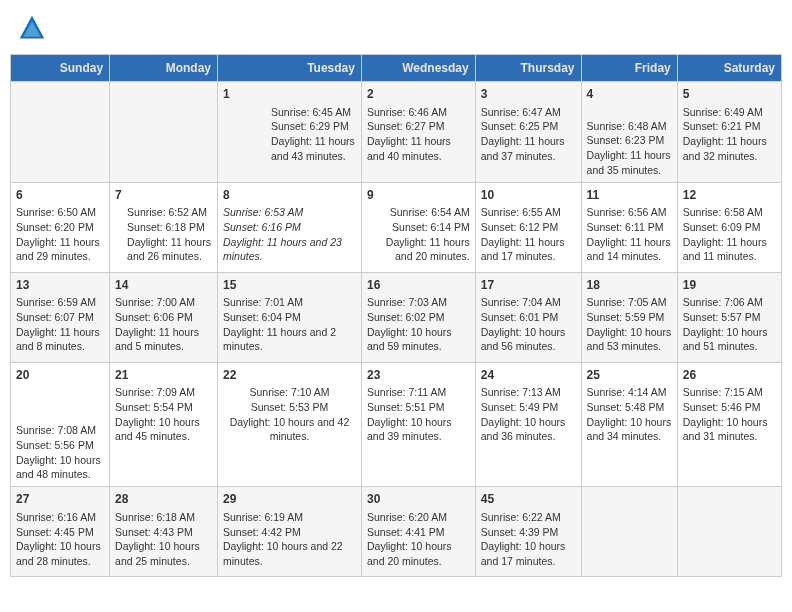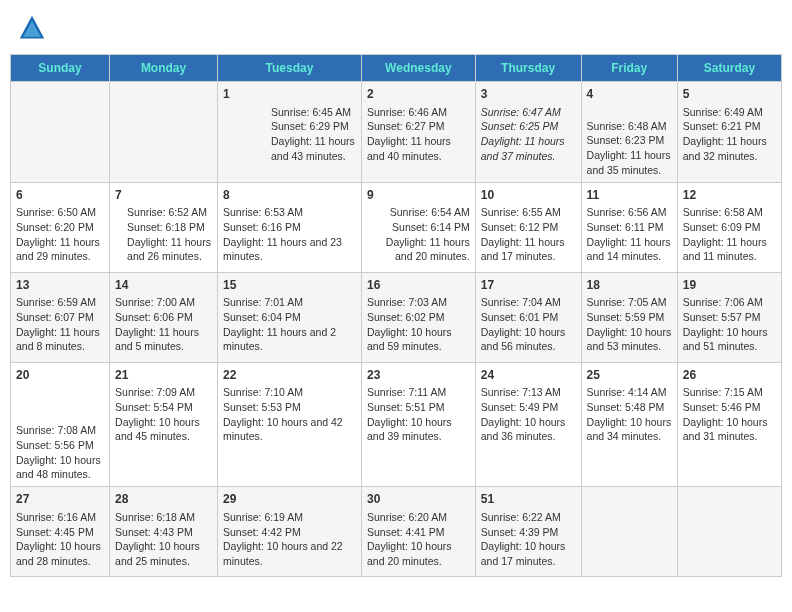--- a/index.html
+++ b/index.html
@@ -46,22 +46,22 @@
       font-size: 15px;
       color: #444;
     }
     table {
       width: 100%;
       border-collapse: collapse;
       font-size: 11px;
     }
     thead tr th {
       background-color: #2e6db4;
-      color: #5eead4;
-      text-align: center;
+      color: #e5e5e5;
+      text-align: right;
       padding: 6px 6px;
       font-size: 12px;
       font-weight: bold;
       border: 1px solid #ccc;
       margin-top: 40px;
     }
     tbody tr td {
       border: 1px solid #ccc;
       vertical-align: top;
       padding: 4px 5px;
@@ -130,21 +130,21 @@
 Daylight: 11 hours and 43 minutes.</div>
         </td>
         <td>
           <span class="day-num">2</span>
           <div class="cell-content" style="white-space: pre-line;">Sunrise: 6:46 AM
 Sunset: 6:27 PM
 Daylight: 11 hours and 40 minutes.</div>
         </td>
         <td>
           <span class="day-num">3</span>
-          <div class="cell-content" style="white-space: pre-line; font-style: italic;">Sunrise: 6:47 AM
+          <div class="cell-content" style="white-space: pre-line;">Sunrise: 6:47 AM
 Sunset: 6:25 PM
 Daylight: 11 hours and 37 minutes.</div>
         </td>
         <td>
           <span class="day-num">4</span>
           <div class="cell-content" style="white-space: pre-line; margin-top: 16px;">Sunrise: 6:48 AM
 Sunset: 6:23 PM
 Daylight: 11 hours and 35 minutes.</div>
         </td>
         <td>
@@ -162,21 +162,21 @@
 Daylight: 11 hours and 29 minutes.</div>
         </td>
         <td>
           <span class="day-num">7</span>
           <div class="cell-content" style="white-space: pre-line; margin-left: 12px;">Sunrise: 6:52 AM
 Sunset: 6:18 PM
 Daylight: 11 hours and 26 minutes.</div>
         </td>
         <td>
           <span class="day-num">8</span>
-          <div class="cell-content" style="white-space: pre-line;">Sunrise: 6:53 AM
+          <div class="cell-content" style="white-space: pre-line; font-style: italic;">Sunrise: 6:53 AM
 Sunset: 6:16 PM
 Daylight: 11 hours and 23 minutes.</div>
         </td>
         <td>
           <span class="day-num">9</span>
           <div class="cell-content" style="white-space: pre-line; text-align: right;">Sunrise: 6:54 AM
 Sunset: 6:14 PM
 Daylight: 11 hours and 20 minutes.</div>
         </td>
         <td>
@@ -250,21 +250,21 @@
 Daylight: 10 hours and 48 minutes.</div>
         </td>
         <td>
           <span class="day-num">21</span>
           <div class="cell-content" style="white-space: pre-line;">Sunrise: 7:09 AM
 Sunset: 5:54 PM
 Daylight: 10 hours and 45 minutes.</div>
         </td>
         <td>
           <span class="day-num">22</span>
-          <div class="cell-content" style="white-space: pre-line;">Sunrise: 7:10 AM
+          <div class="cell-content" style="white-space: pre-line; text-align: center;">Sunrise: 7:10 AM
 Sunset: 5:53 PM
 Daylight: 10 hours and 42 minutes.</div>
         </td>
         <td>
           <span class="day-num">23</span>
           <div class="cell-content" style="white-space: pre-line;">Sunrise: 7:11 AM
 Sunset: 5:51 PM
 Daylight: 10 hours and 39 minutes.</div>
         </td>
         <td>
@@ -305,21 +305,21 @@
 Sunset: 4:42 PM
 Daylight: 10 hours and 22 minutes.</div>
         </td>
         <td>
           <span class="day-num">30</span>
           <div class="cell-content" style="white-space: pre-line;">Sunrise: 6:20 AM
 Sunset: 4:41 PM
 Daylight: 10 hours and 20 minutes.</div>
         </td>
         <td>
-          <span class="day-num">51</span>
+          <span class="day-num">45</span>
           <div class="cell-content" style="white-space: pre-line;">Sunrise: 6:22 AM
 Sunset: 4:39 PM
 Daylight: 10 hours and 17 minutes.</div>
         </td>
         <td></td>
         <td></td>
       </tr>
     </tbody>
 </table>
 

